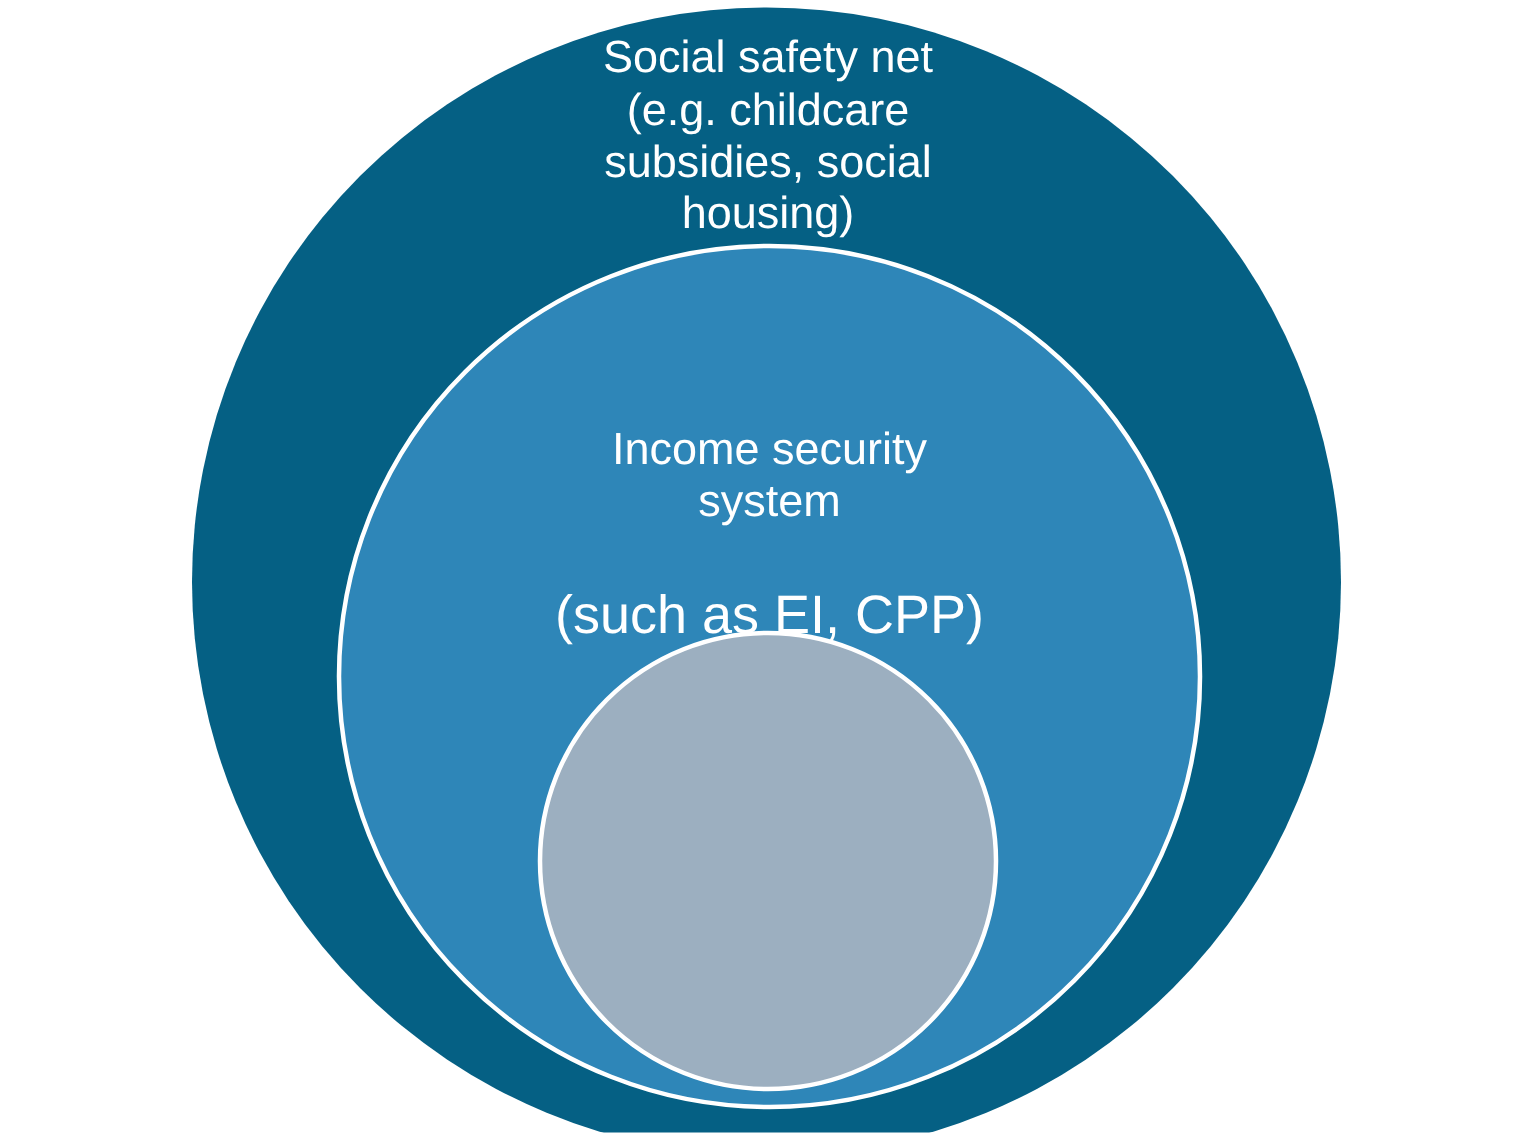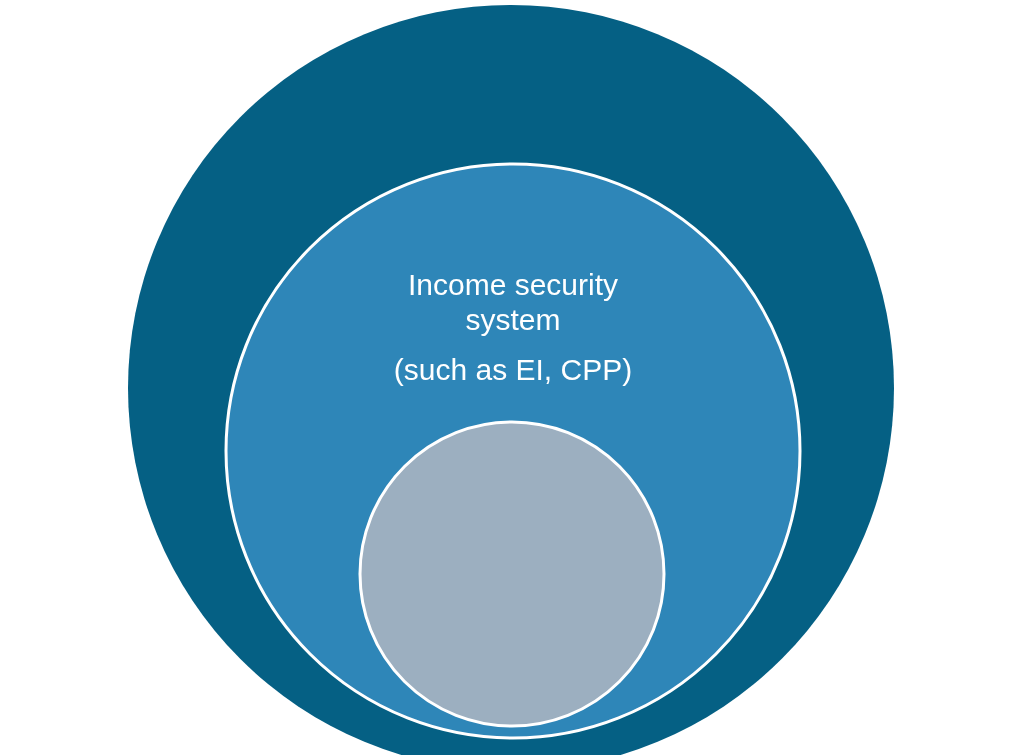--- a/index.html
+++ b/index.html
@@ -41,28 +41,28 @@
   
   #label-outer {
     left: 297px;
     top: 22px;
     width: 430px;
     font-size: 30px;
   }
   
   #label-middle {
     left: 300px;
-    top: 233px;
+    top: 248px;
     width: 426px;
     font-size: 30px;
   }
   #label-middle .sub {
     display: block;
-    margin-top: 16px;
-    font-size: 30px;
+    margin-top: 37px;
+    font-size: 36px;
   }
   
   #label-inner {
     left: 378px;
     top: 508px;
     width: 270px;
     font-size: 26px;
     line-height: 1.17;
   }
 </style>
@@ -75,20 +75,24 @@
 
     <rect x="0" y="0" width="1024" height="755" fill="#ffffff"></rect>
 
     <circle id="circle-outer" cx="511" cy="388" r="383" fill="#056084"></circle>
 
     <circle id="circle-middle" cx="513" cy="451" r="287" fill="#2E86B8" stroke="#ffffff" stroke-width="3"></circle>
 
     <circle id="circle-inner" cx="512" cy="574" r="152" fill="#9CAFC0" stroke="#ffffff" stroke-width="3"></circle>
   </svg>
 
+  <div class="ring-label" id="label-outer" style="color: rgb(255, 255, 255);">Social safety net
+(e.g. childcare
+subsidies, social
+housing)</div>
 
   <div class="ring-label" id="label-middle" style="color: rgb(255, 255, 255);">
     <span>Income security
 system</span>
     <span class="sub">(such as EI, CPP)</span>
   </div>
 
 
 </div>
 

